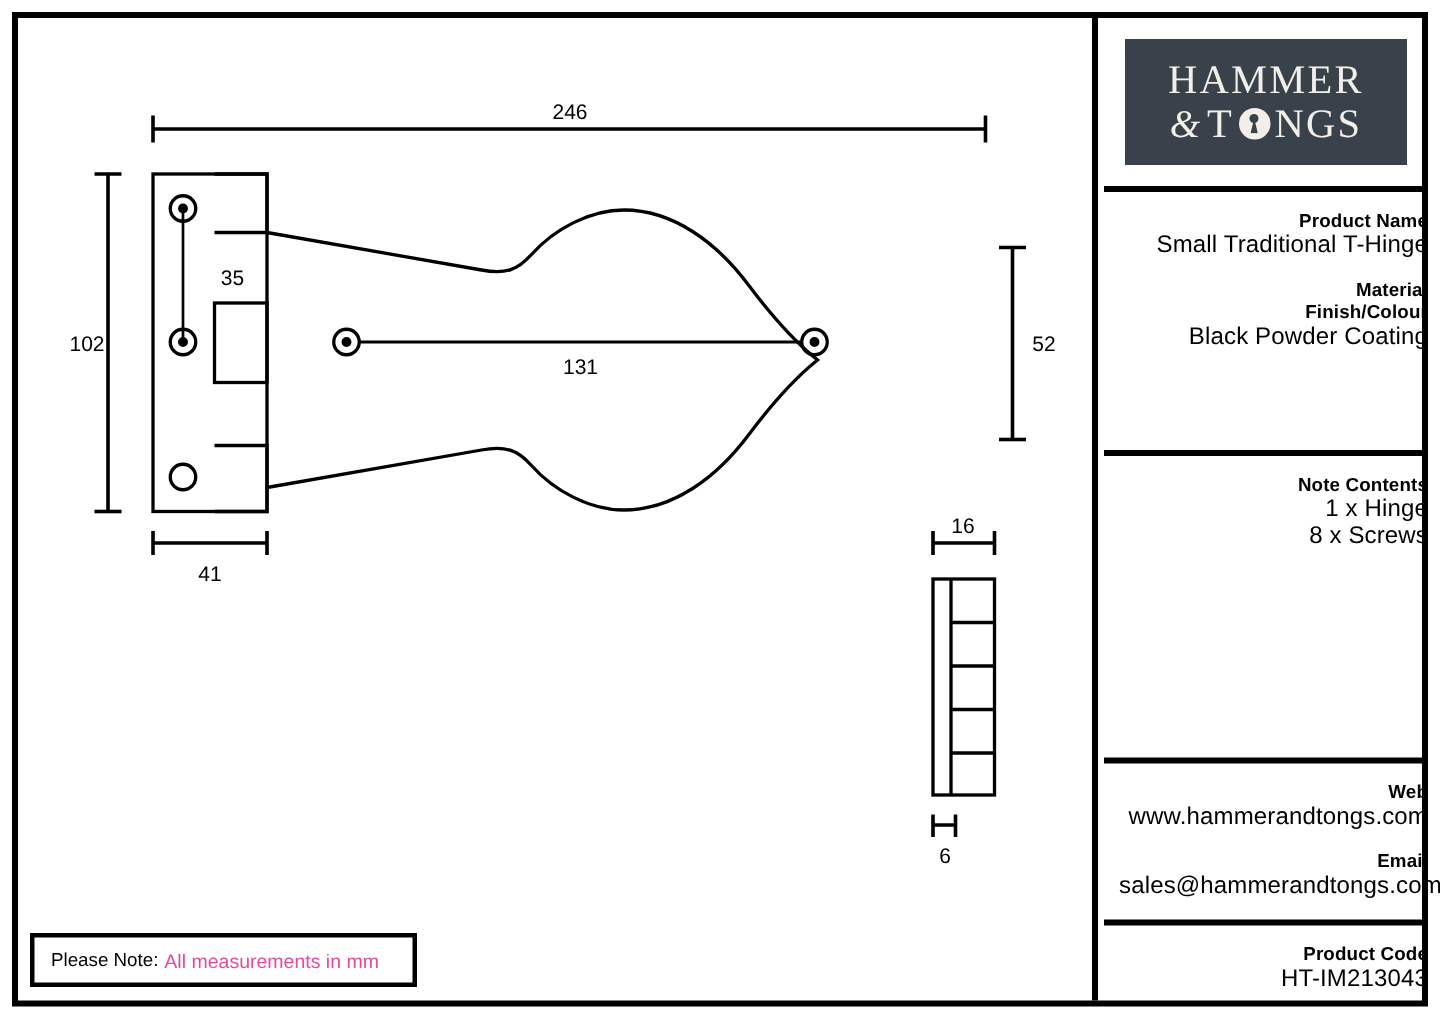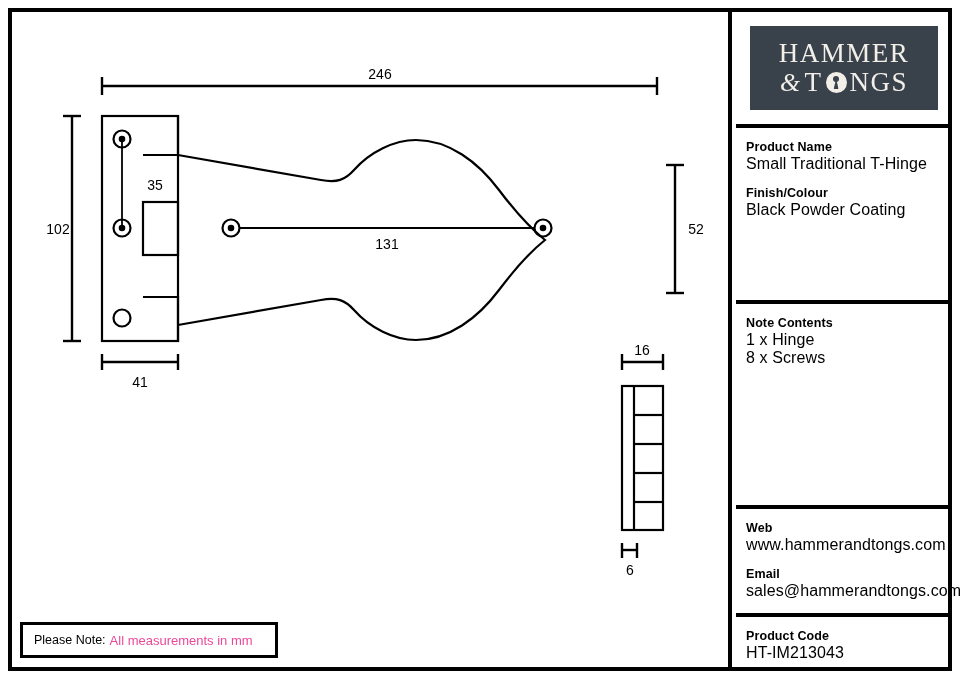--- a/index.html
+++ b/index.html
@@ -68,20 +68,21 @@
     width:5px;height:8px;background:#39414b;
     transform:translateX(-50%);
     clip-path:polygon(40% 0,60% 0,100% 100%,0 100%);
   }
 
   .info-cell{
     position:absolute;left:4px;width:216px;
     box-sizing:border-box;
     border-bottom:4px solid #000;
     padding:12px 0 0 10px;
+    text-align:right;
   }
   .info-cell.last{border-bottom:none;}
   .fld-label{
     font-weight:bold;font-size:12.5px;color:#000;
     margin:0 0 1px 0;letter-spacing:0.1px;
   }
   .fld-value{
     font-size:16px;color:#000;margin:0 0 13px 0;letter-spacing:0.1px;
   }
   .fld-value.tight{margin-bottom:0;}
@@ -249,20 +250,21 @@
           <span class="keyhole"></span>
           <span>NGS</span>
         </div>
       </div>
     </div>
 
     <div class="info-cell" style="top:116px;height:176px;">
       <div class="fld-label">Product Name</div>
       <div class="fld-value">Small Traditional T-Hinge</div>
 
+      <div class="fld-label">Material</div>
 
       <div class="fld-label">Finish/Colour</div>
       <div class="fld-value tight">Black Powder Coating</div>
     </div>
 
     <div class="info-cell" style="top:292px;height:205px;">
       <div class="fld-label">Note Contents</div>
       <div class="fld-value li">1 x Hinge</div>
       <div class="fld-value li">8 x Screws</div>
     </div>

